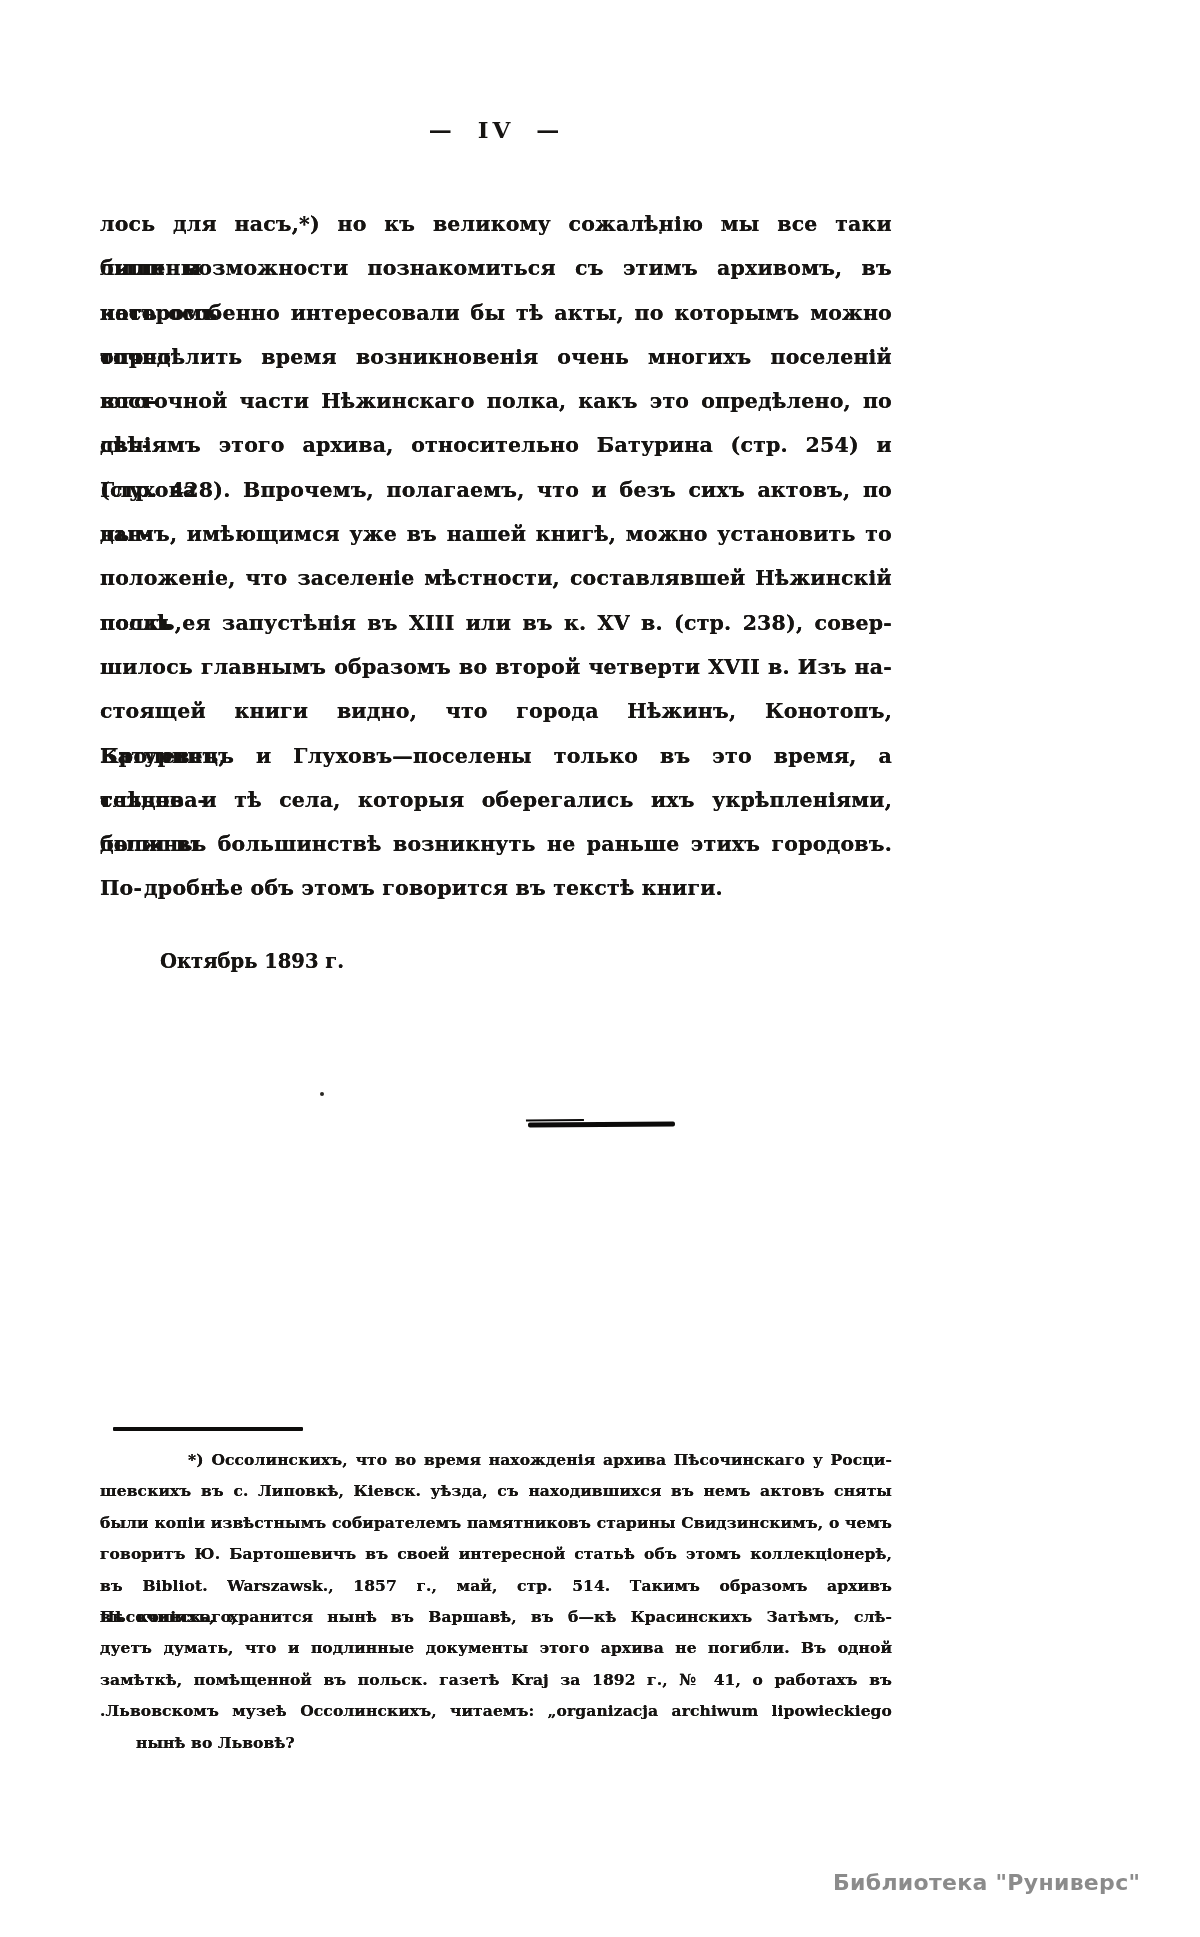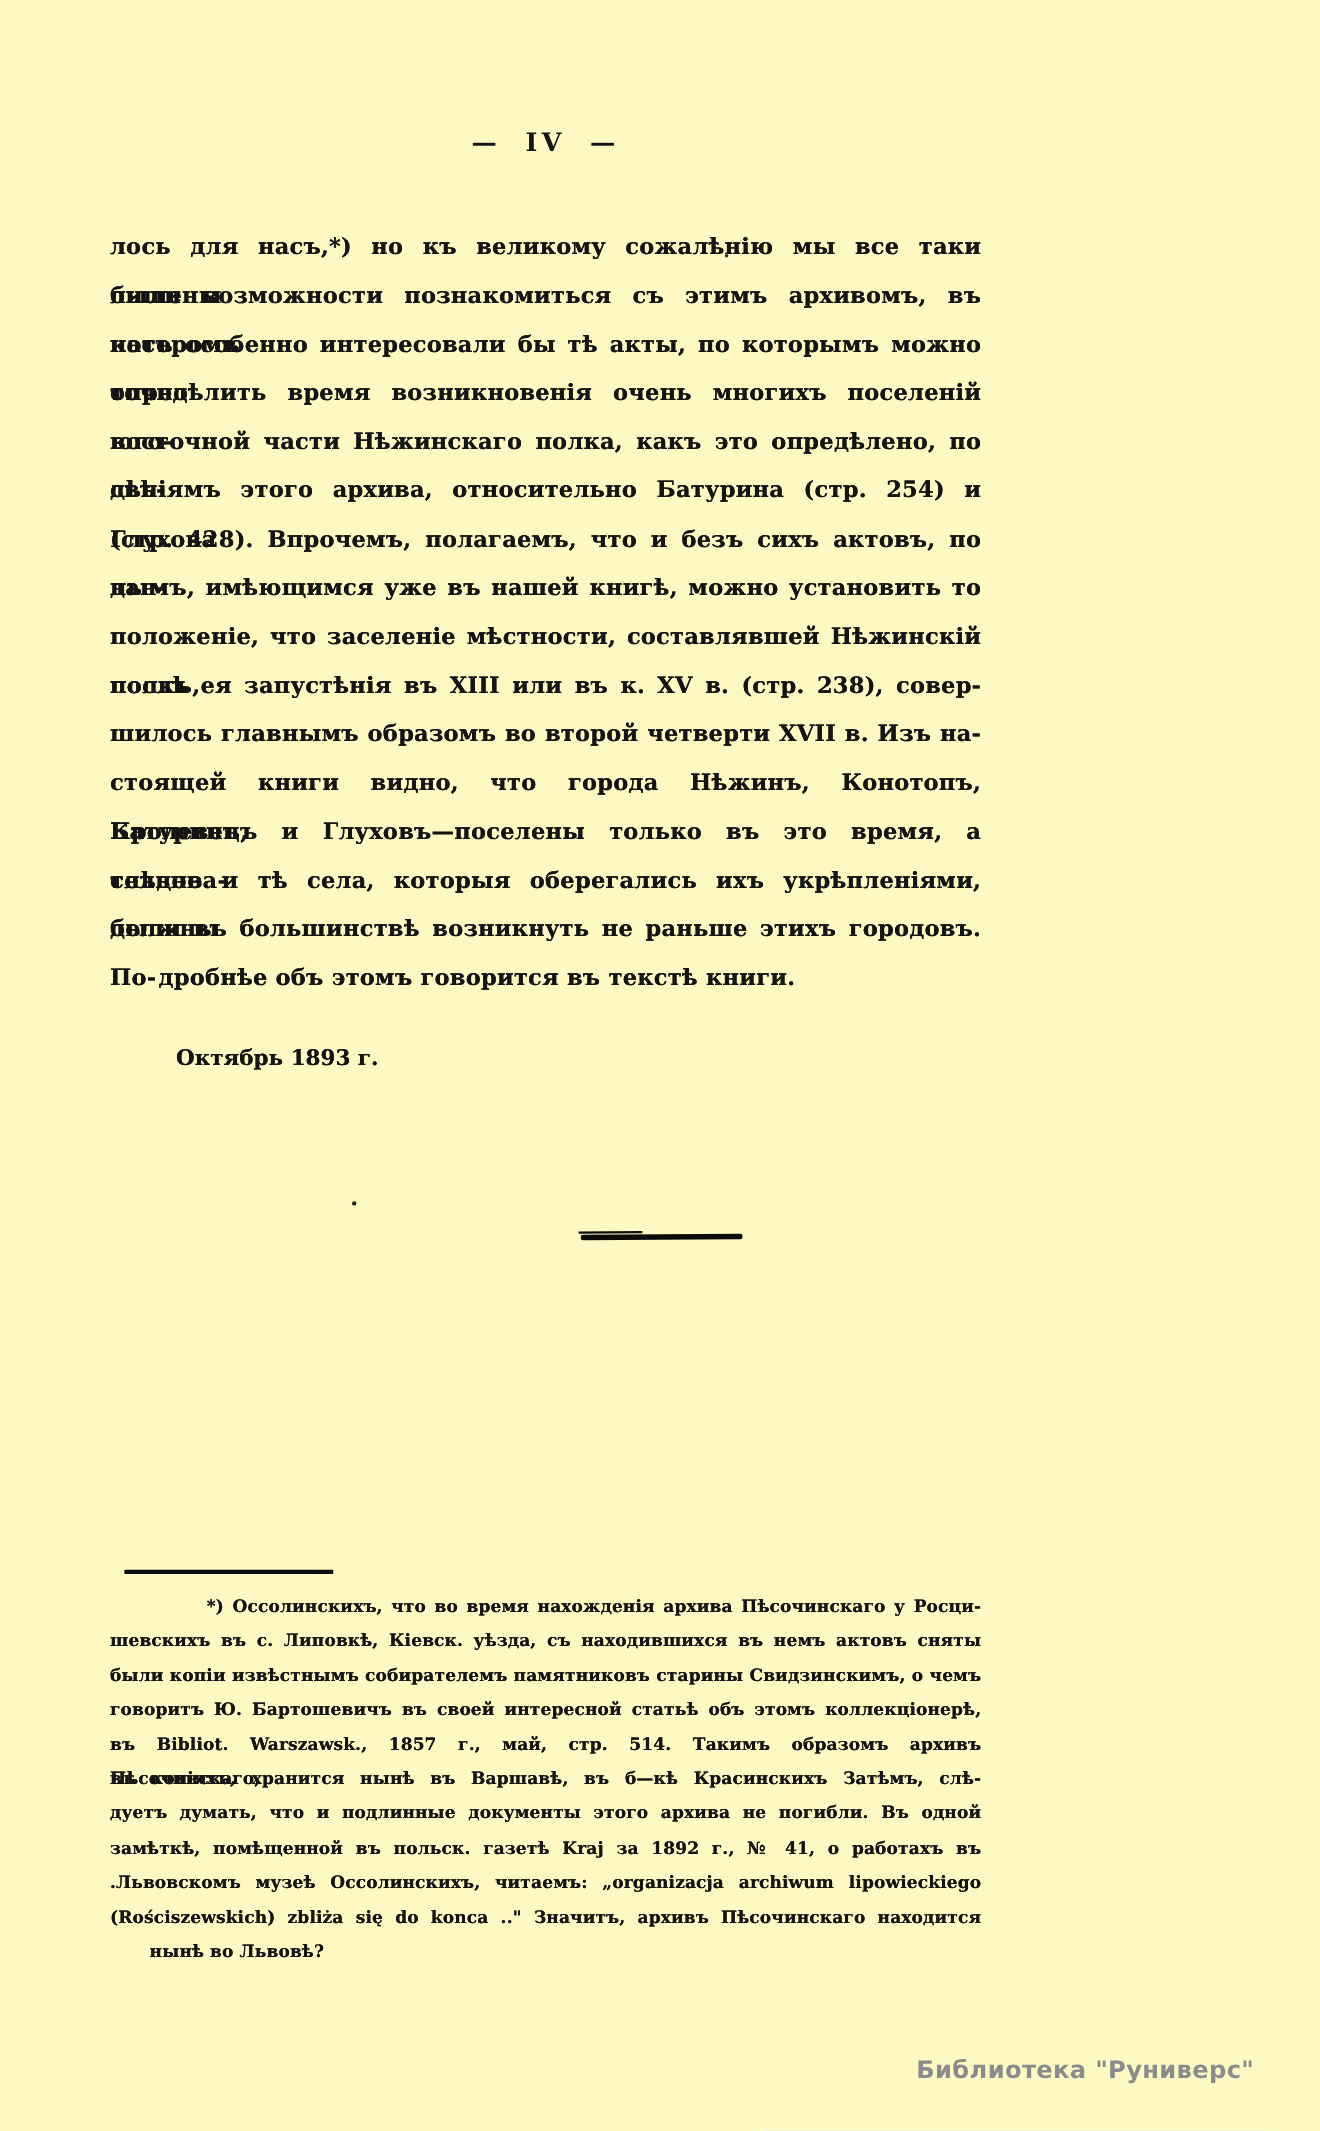--- a/index.html
+++ b/index.html
@@ -1,20 +1,20 @@
 <!DOCTYPE html>
 <html><head>
 <meta charset="utf-8">
 <style>
   html,body { margin:0; padding:0; background:#e8e8e8; }
   .page {
     position:relative;
     width:1200px; height:1937px;
     margin:0 auto;
-    background:#fef9c3;
+    background:#ffffff;
     overflow:hidden;
     font-family:"DejaVu Serif", serif;
     color:#161412;
   }
   .pagenum {
     position:absolute;
     left:100px; top:116px; width:792px;
     text-align:center;
     font-size:23px; font-weight:700;
     letter-spacing:4px;
@@ -129,19 +129,18 @@
   <div class="foot-block">
     <div class="fline indent">*) Оссолинскихъ, что во время нахожденія архива Пѣсочинскаго у Росци-</div>
     <div class="fline">шевскихъ въ с. Липовкѣ, Кіевск. уѣзда, съ находившихся въ немъ актовъ сняты</div>
     <div class="fline">были копіи извѣстнымъ собирателемъ памятниковъ старины Свидзинскимъ, о чемъ</div>
     <div class="fline">говоритъ Ю. Бартошевичъ въ своей интересной статьѣ объ этомъ коллекціонерѣ,</div>
     <div class="fline">въ Bibliot. Warszawsk., 1857 г., май, стр. 514. Такимъ образомъ архивъ Пѣсочинскаго,</div>
     <div class="fline">въ копіяхъ, хранится нынѣ въ Варшавѣ, въ б—кѣ Красинскихъ Затѣмъ, слѣ-</div>
     <div class="fline">дуетъ думать, что и подлинные документы этого архива не погибли. Въ одной</div>
     <div class="fline">замѣткѣ, помѣщенной въ польск. газетѣ Kraj за 1892 г., № 41, о работахъ въ</div>
     <div class="fline">.Львовскомъ музеѣ Оссолинскихъ, читаемъ: „organizacja archiwum lipowieckiego</div>
-    <div class="fline">(Rościszewskich) zbliża się do konca .." Значитъ, архивъ Пѣсочинскаго находится</div>
     <div class="fline nojust">нынѣ во Львовѣ?</div>
   </div>
 
   <div class="watermark">Библиотека "Руниверс"</div>
 
 </div>
 
 </body></html>

